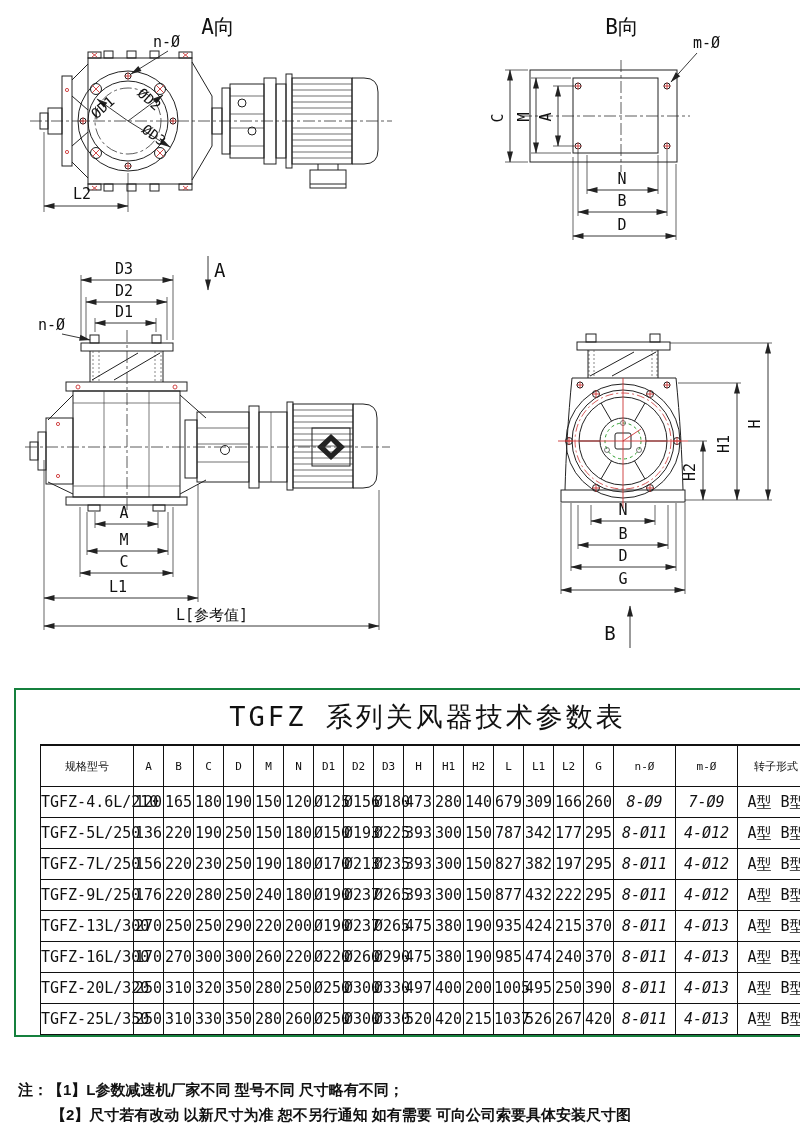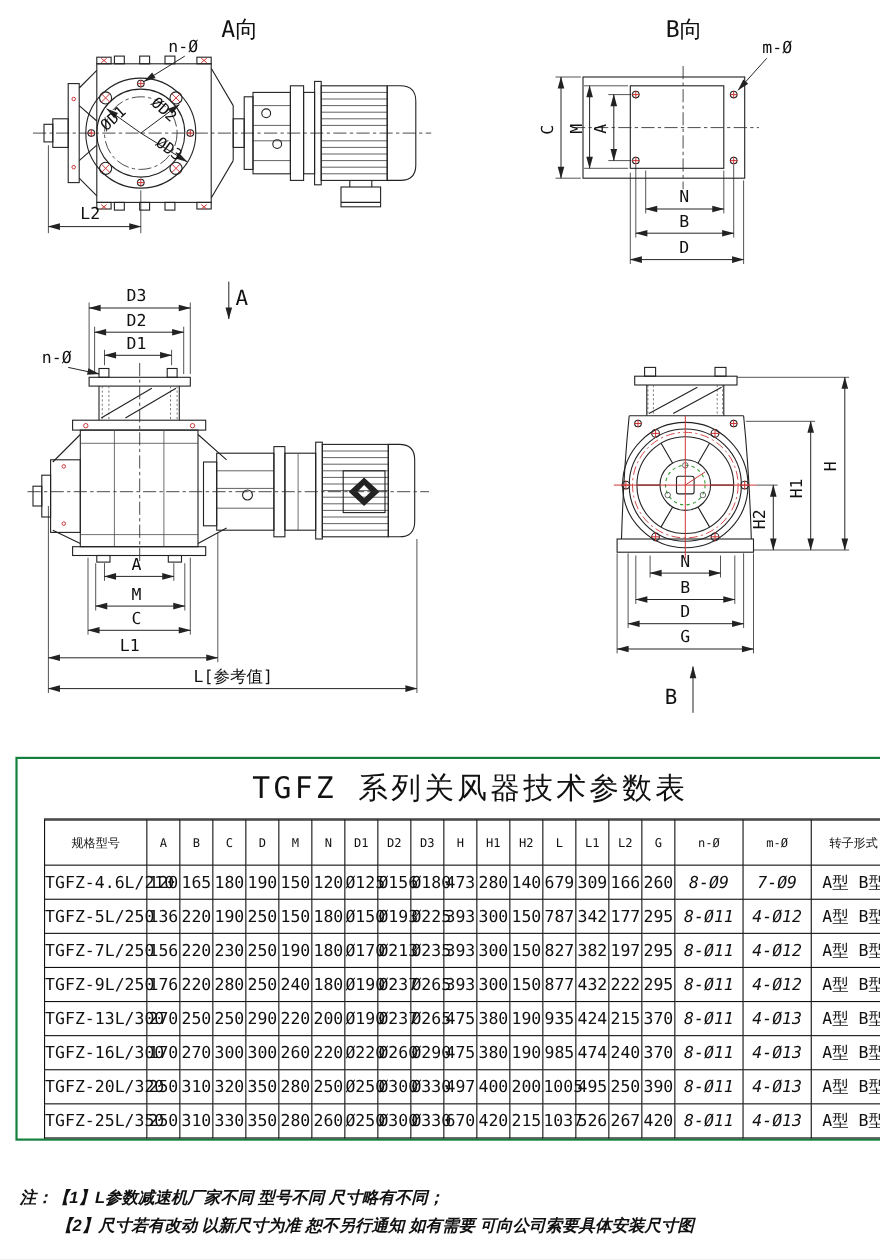--- a/index.html
+++ b/index.html
@@ -30,21 +30,21 @@
   table.spec th,table.spec td{border:1px solid #111;text-align:center;padding:0;overflow:visible;
              white-space:nowrap;font-weight:normal;}
   table.spec th{height:40px;font-size:11px;}
   table.spec td{height:30px;font-size:15px;}
   th.c-model-h{font-size:15px;font-weight:bold;}
   td.c-model{font-size:12px;text-align:left;padding-left:3px;}
   td.c-dia{font-size:11px;}
   td.c-4digit{font-size:12px;}
   td.c-bolt{text-align:left;padding-left:6px;font-style:italic;}
   td.c-rotor{font-size:13px;font-weight:bold;}
-  .notes{position:absolute;left:18px;top:1078px;font-size:15px;font-weight:bold;line-height:1.65;font-style:italic;}
+  .notes{position:absolute;left:18px;top:1078px;font-size:15px;font-weight:bold;line-height:1.65;}
   .notes .indent{margin-left:33px;}
 </style>
 </head>
 <body>
 
 <div class="page">
 
 <svg width="800" height="688" viewBox="0 0 800 688">
   <defs>
     <marker id="ar" markerWidth="12" markerHeight="8" refX="11" refY="4" orient="auto-start-reverse" markerUnits="userSpaceOnUse">
@@ -533,21 +533,21 @@
             <td class="c-model">TGFZ-25L/350</td>
             <td>250</td>
             <td>310</td>
             <td>330</td>
             <td>350</td>
             <td>280</td>
             <td>260</td>
             <td class="c-dia">Ø250</td>
             <td class="c-dia">Ø300</td>
             <td class="c-dia">Ø330</td>
-            <td>670</td>
+            <td>520</td>
             <td>420</td>
             <td>215</td>
             <td class="c-4digit">1037</td>
             <td>526</td>
             <td>267</td>
             <td>420</td>
             <td class="c-bolt">8-Ø11</td>
             <td class="c-bolt">4-Ø13</td>
             <td class="c-rotor">A型 B型</td>
           </tr>

